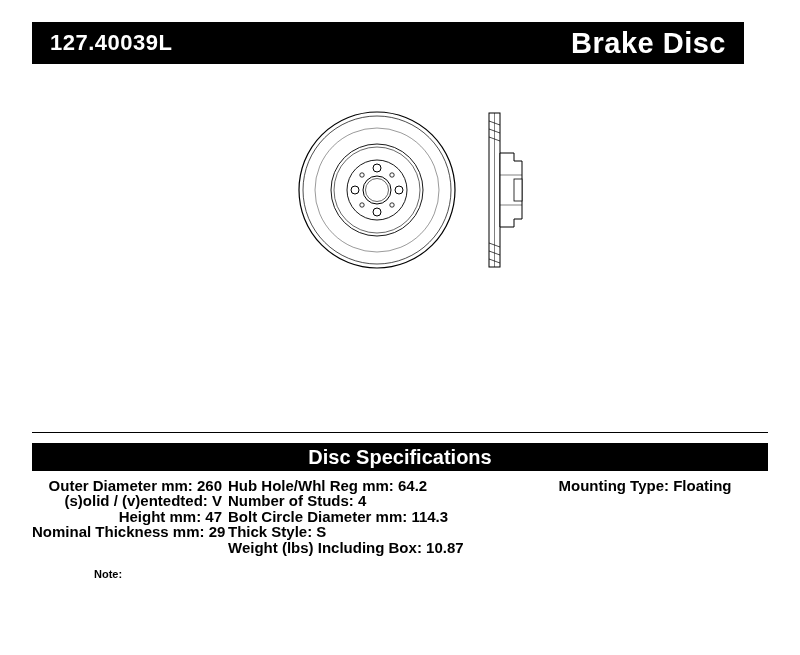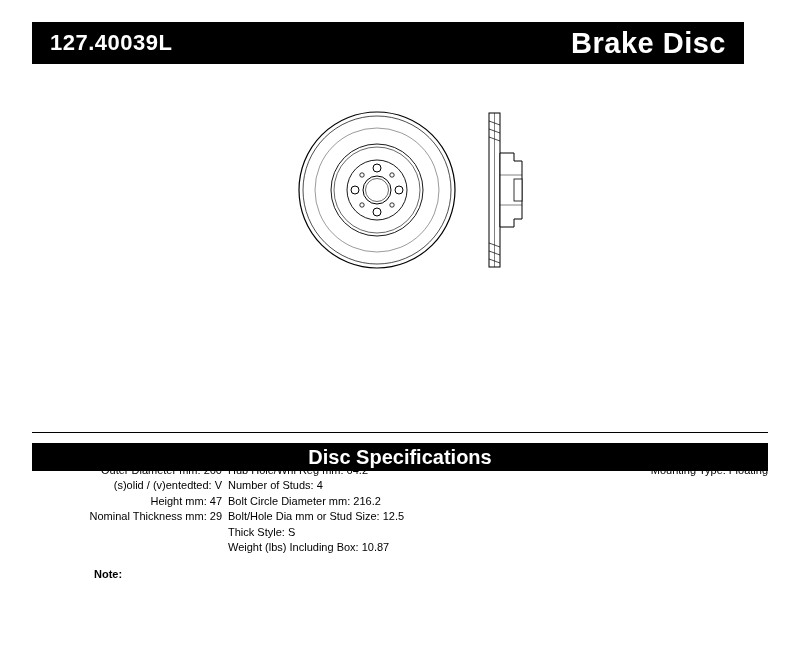--- a/index.html
+++ b/index.html
@@ -76,43 +76,43 @@
     color: #ffffff;
     font-size: 20px;
     font-weight: bold;
     line-height: 1;
   }
 
   
   .spec-columns {
     position: absolute;
     left: 32px;
-    top: 463px;
+    top: 478px;
     width: 736px;
     height: 110px;
-    font-size: 11px;
-    font-weight: normal;
+    font-size: 15px;
+    font-weight: bold;
   }
   .spec-col {
     position: absolute;
     top: 0;
   }
   .spec-col-left {
     left: 0;
     width: 190px;
     text-align: right;
   }
   .spec-col-mid {
     left: 196px;
     width: 280px;
   }
   .spec-col-right {
     left: 490px;
     width: 246px;
-    text-align: right;
+    text-align: center;
   }
   .spec-line {
     line-height: 15.4px;
     white-space: nowrap;
   }
 
   
   .note-row {
     position: absolute;
     left: 32px;
@@ -204,22 +204,21 @@
   <div class="spec-col spec-col-left">
     <div class="spec-line">Outer Diameter mm: 260</div>
     <div class="spec-line">(s)olid / (v)entedted: V</div>
     <div class="spec-line">Height mm: 47</div>
     <div class="spec-line">Nominal Thickness mm: 29</div>
   </div>
 
   <div class="spec-col spec-col-mid">
     <div class="spec-line">Hub Hole/Whl Reg mm: 64.2</div>
     <div class="spec-line">Number of Studs: 4</div>
-    <div class="spec-line">Bolt Circle Diameter mm: 216.2</div>
-    <div class="spec-line">Bolt/Hole Dia mm or Stud Size: 12.5</div>
+    <div class="spec-line">Bolt Circle Diameter mm: 114.3</div>
     <div class="spec-line">Thick Style: S</div>
     <div class="spec-line">Weight (lbs) Including Box: 10.87</div>
   </div>
 
   <div class="spec-col spec-col-right">
     <div class="spec-line">Mounting Type: Floating</div>
   </div>
 </div>
 
 <div class="note-row">

